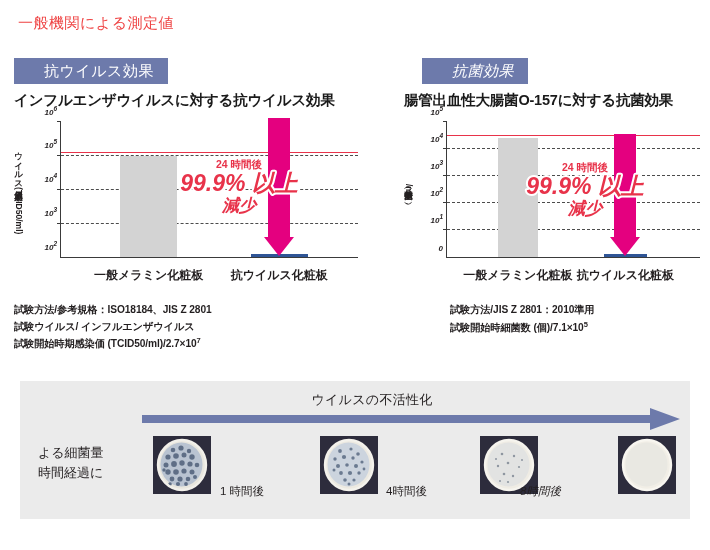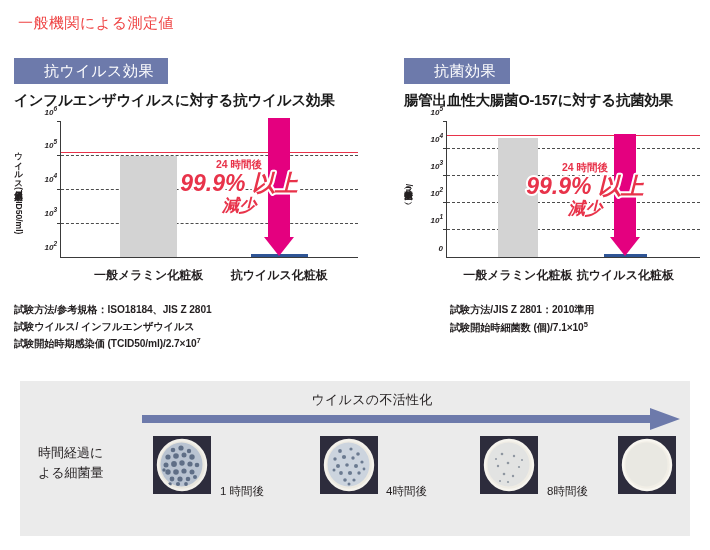--- a/index.html
+++ b/index.html
@@ -26,21 +26,21 @@
 
   .badge{
     display:inline-block;
     background:#6d7aab;
     color:#ffffff;
     font-size:15px;
     padding:4px 14px 5px 30px;
     letter-spacing:.5px;
     line-height:1.15;
   }
-  .col-right .badge{}
+  .col-right .badge{margin-left:18px;font-style:italic;}
 
   .subtitle{
     margin-top:7px;
     font-size:14.5px;
     font-weight:bold;
     color:#1a1a1a;
     letter-spacing:-.2px;
     white-space:nowrap;
   }
 
@@ -161,21 +161,21 @@
     color:#231f20;
     letter-spacing:-.1px;
   }
   .col-right .notes{margin-left:46px;}
   .notes sup{font-size:7.5px;}
 
   
   .panel{
     position:absolute;
     left:20px;top:381px;
-    width:670px;height:155px;
+    width:670px;height:138px;
     background:#ebebeb;
   }
   .panel-title{
     position:absolute;
     left:0;right:0;top:10px;
     text-align:center;
     font-size:13px;
     color:#231f20;
     letter-spacing:.3px;
   }
@@ -350,22 +350,22 @@
 
     <div class="panel-title">
       <span class="panel-title-inner">ウイルスの不活性化</span>
     </div>
 
     <svg class="tl-arrow" viewBox="0 0 538 22">
       <path d="M0 7 H508 V0 L538 11 L508 22 V15 H0 Z" fill="#6d7aab"></path>
     </svg>
 
     <div class="panel-side-label">
+      <div>よる細菌量</div>
       <div>時間経過に</div>
-      <div>よる細菌量</div>
     </div>
 
     <div class="dish" style="left:133px;">
       <svg class="dish-svg" width="58" height="58" viewBox="0 0 58 58">
         <rect width="58" height="58" fill="#2d2c3c"></rect>
         <ellipse cx="29" cy="29" rx="24" ry="25" fill="#e8e6de"></ellipse>
         <ellipse cx="28.5" cy="28.5" rx="21" ry="22" fill="#b9c3d1"></ellipse>
         <g fill="#5f6e86">
           <circle cx="20" cy="14" r="2.3"></circle>
             <circle cx="28" cy="12" r="2.6"></circle>
@@ -441,21 +441,21 @@
             <circle cx="24" cy="38" r="1.3"></circle>
           <circle cx="33" cy="40" r="1.2"></circle>
             <circle cx="28" cy="46" r="1.1"></circle>
             <circle cx="16" cy="23" r="1"></circle>
           <circle cx="42" cy="24" r="1"></circle>
             <circle cx="20" cy="45" r="1"></circle>
         </g>
         <ellipse cx="29" cy="29" rx="24" ry="25" fill="none" stroke="#f6f4ee" stroke-width="2.4"></ellipse>
       </svg>
     </div>
-    <div class="time-label" style="left:527px;">8時間後</div>
+    <div class="time-label" style="left:500px;font-style:italic;">8時間後</div>
 
     <div class="dish" style="left:598px;">
       <svg class="dish-svg" width="58" height="58" viewBox="0 0 58 58">
         <rect width="58" height="58" fill="#2d2c3c"></rect>
         <ellipse cx="29" cy="29" rx="24" ry="25" fill="#f1eee6"></ellipse>
         <ellipse cx="28.5" cy="28.5" rx="21" ry="22" fill="#e9e8e2"></ellipse>
         <ellipse cx="29" cy="29" rx="24" ry="25" fill="none" stroke="#f8f6f0" stroke-width="2.4"></ellipse>
       </svg>
     </div>
   </div>

